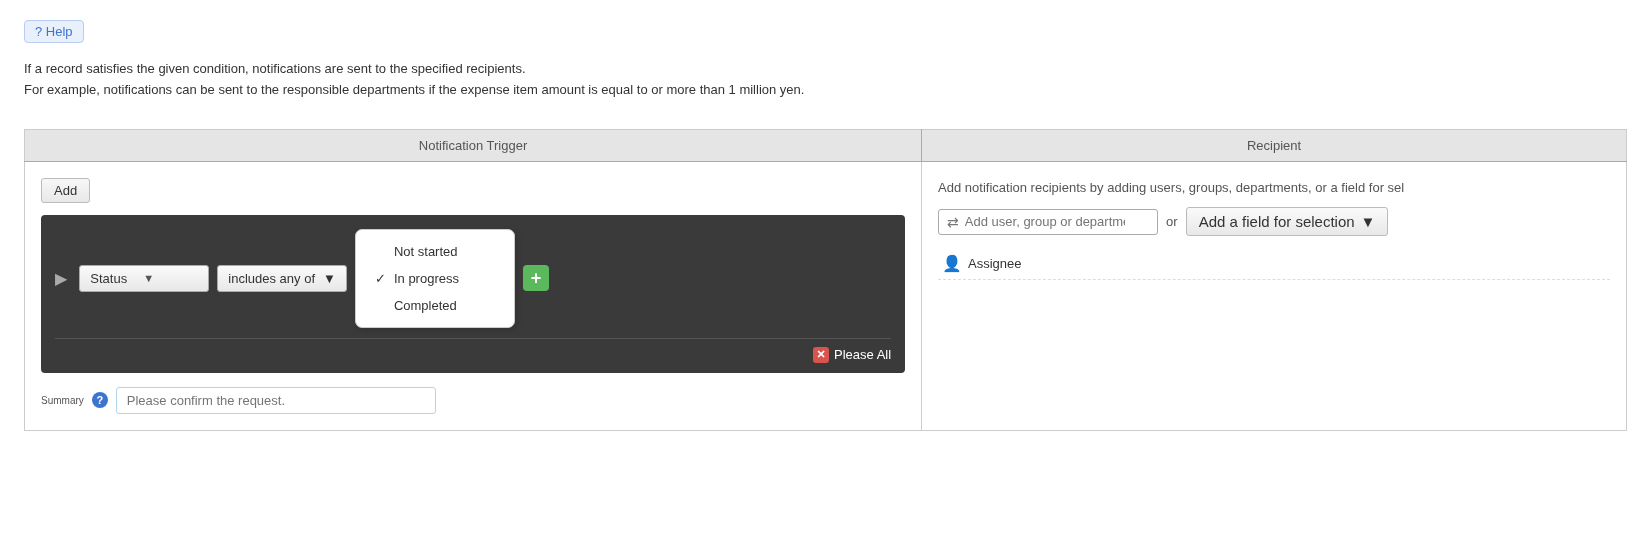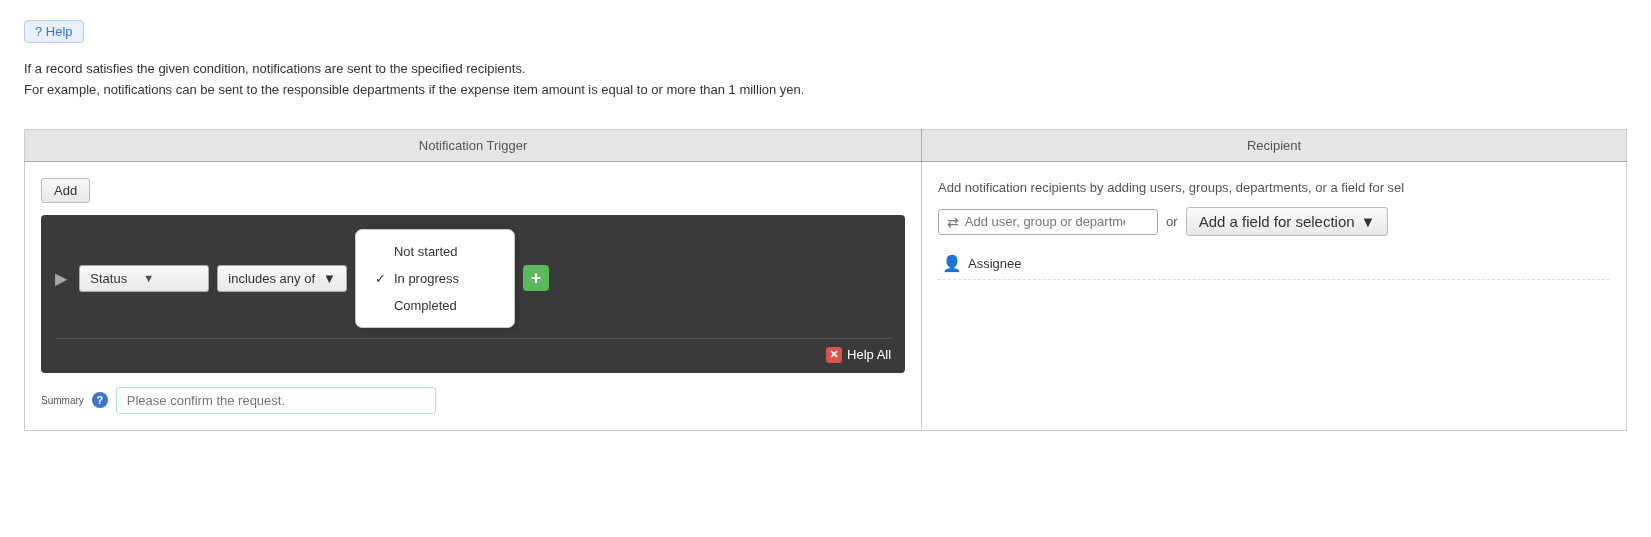--- a/index.html
+++ b/index.html
@@ -394,21 +394,21 @@
                 <span>Completed</span>
               </div>
             </div>
 
             <button class="add-condition-btn">+</button>
           </div>
 
           <div class="trigger-footer">
             <button class="clear-all-btn">
               <span class="clear-icon">✕</span>
-              <span>Help All</span>
+              <span>Please All</span>
             </button>
           </div>
         </div>
 
         <div class="summary-row">
           <span class="summary-label">Summary</span>
           <span class="summary-help">?</span>
           <input class="summary-input" type="text" placeholder="Please confirm the request." style="">
         </div>
       </td>

